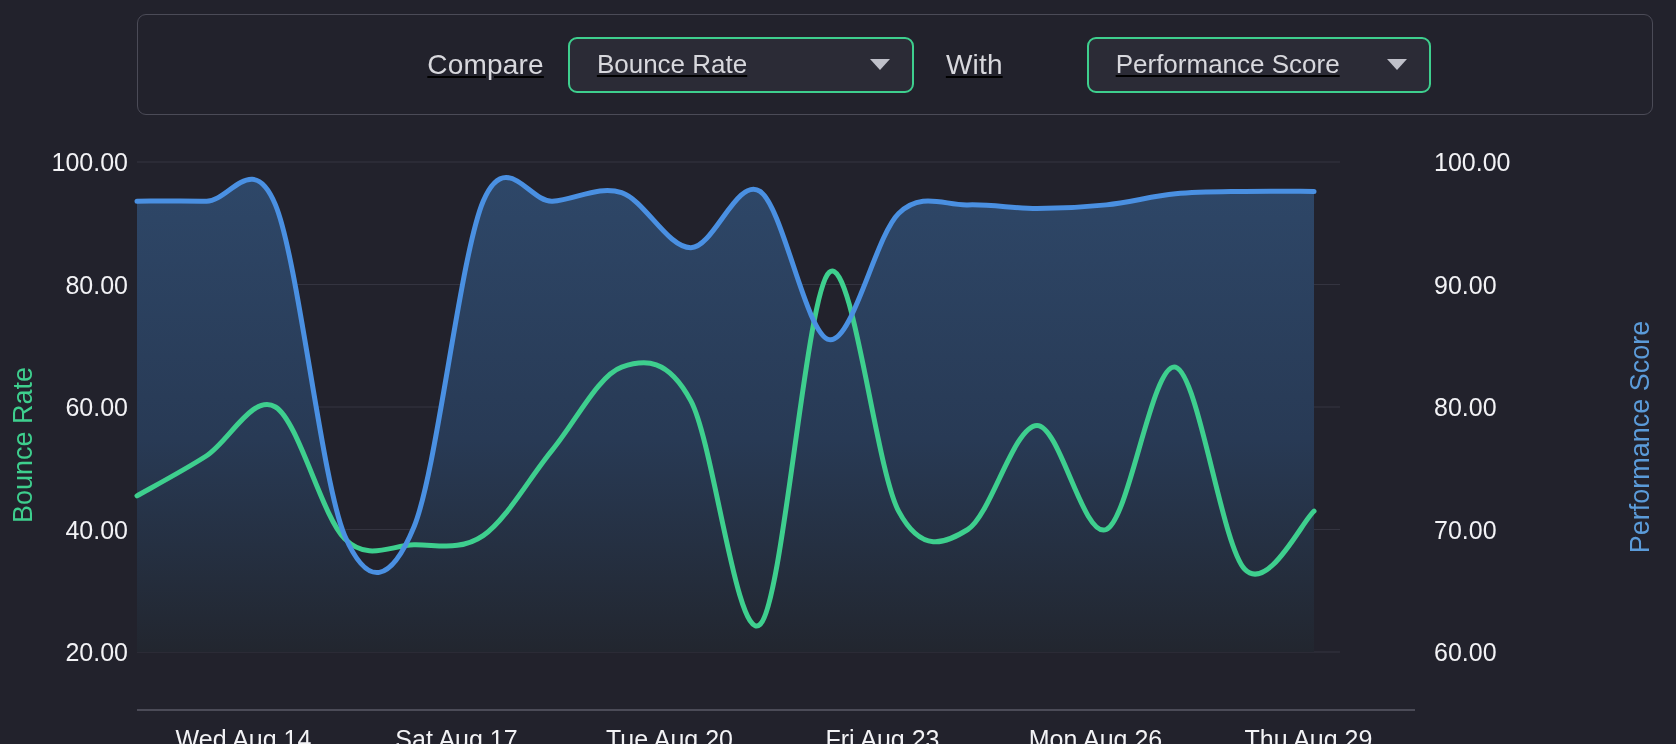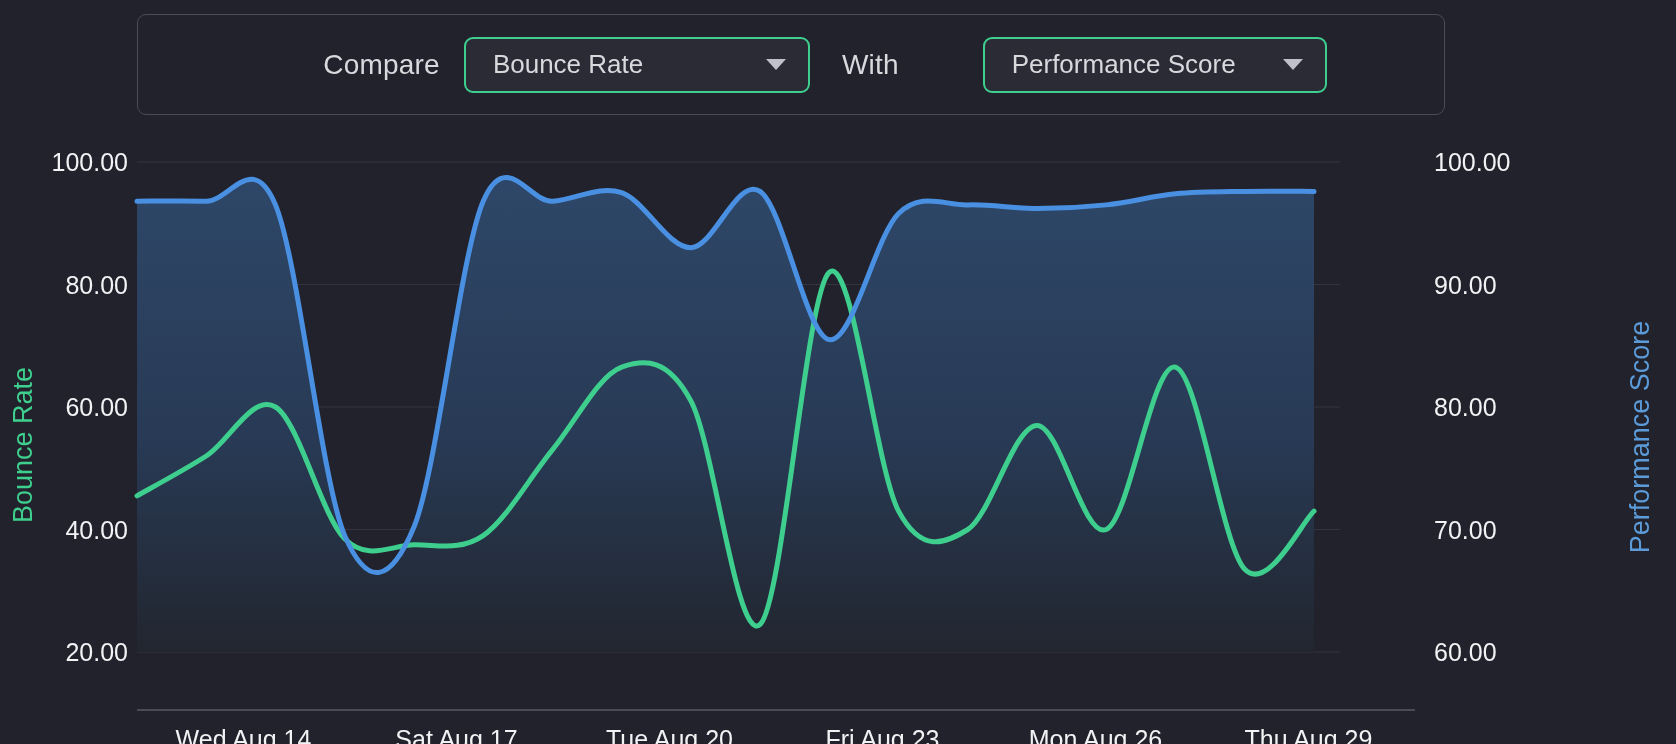--- a/index.html
+++ b/index.html
@@ -13,30 +13,31 @@
     font-family: "Liberation Sans", sans-serif;
     overflow: hidden;
     position: relative;
   }
 
   
   #control-panel {
     position: absolute;
     left: 137px;
     top: 14px;
-    width: 1308px;
+    width: 1516px;
     height: 101px;
     box-sizing: border-box;
     border: 1px solid #4b4b57;
     border-radius: 9px;
     background: #22222c;
     display: flex;
     align-items: center;
     justify-content: center;
     gap: 0px;
+    text-decoration: underline;
   }
   .panel-label {
     color: #d8d8dd;
     font-size: 28px;
     letter-spacing: .2px;
     white-space: nowrap;
   }
   #compare-label { margin-left: 68px; }
   #with-label { margin-left: 32px; margin-right: 60px; }
 

